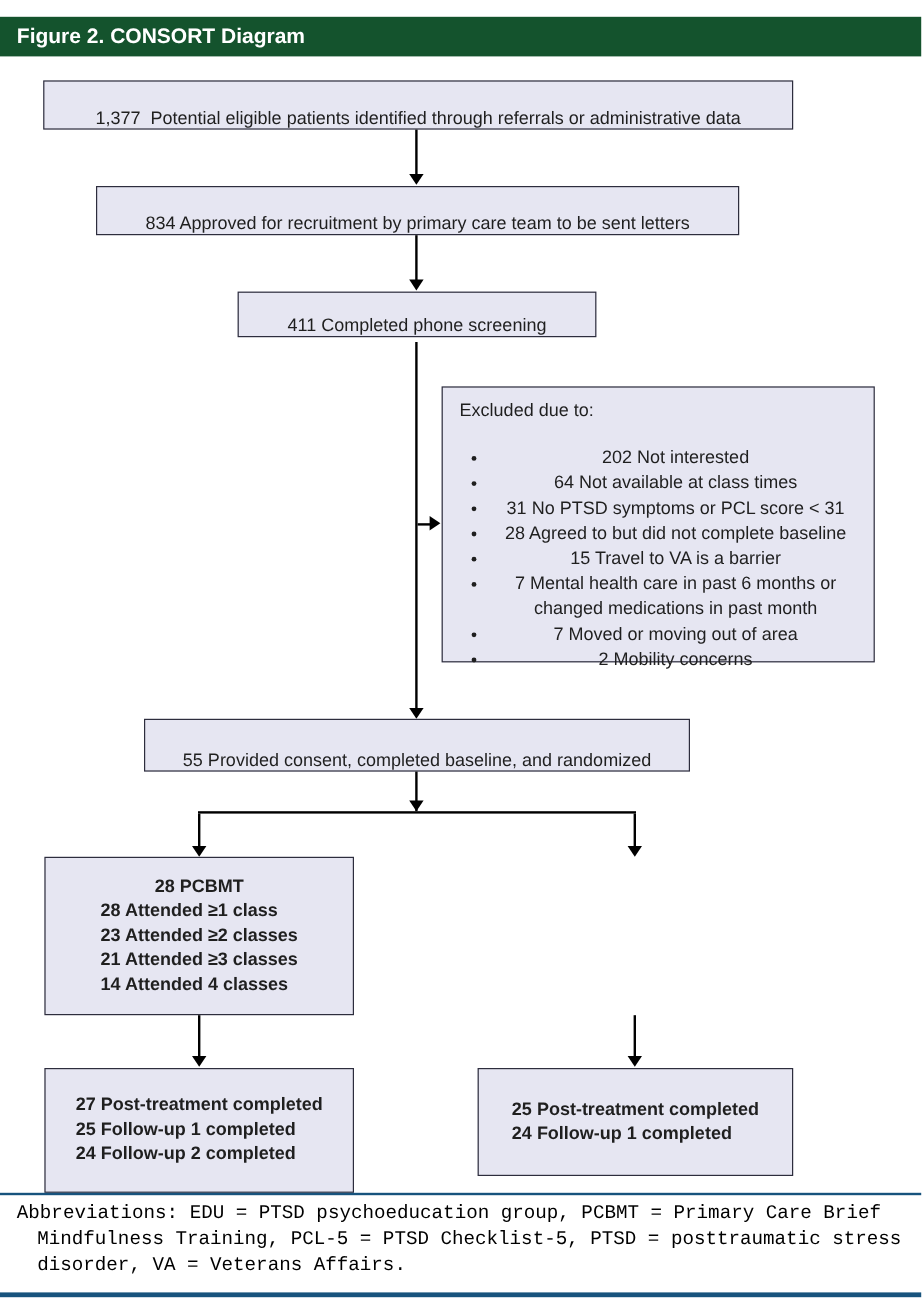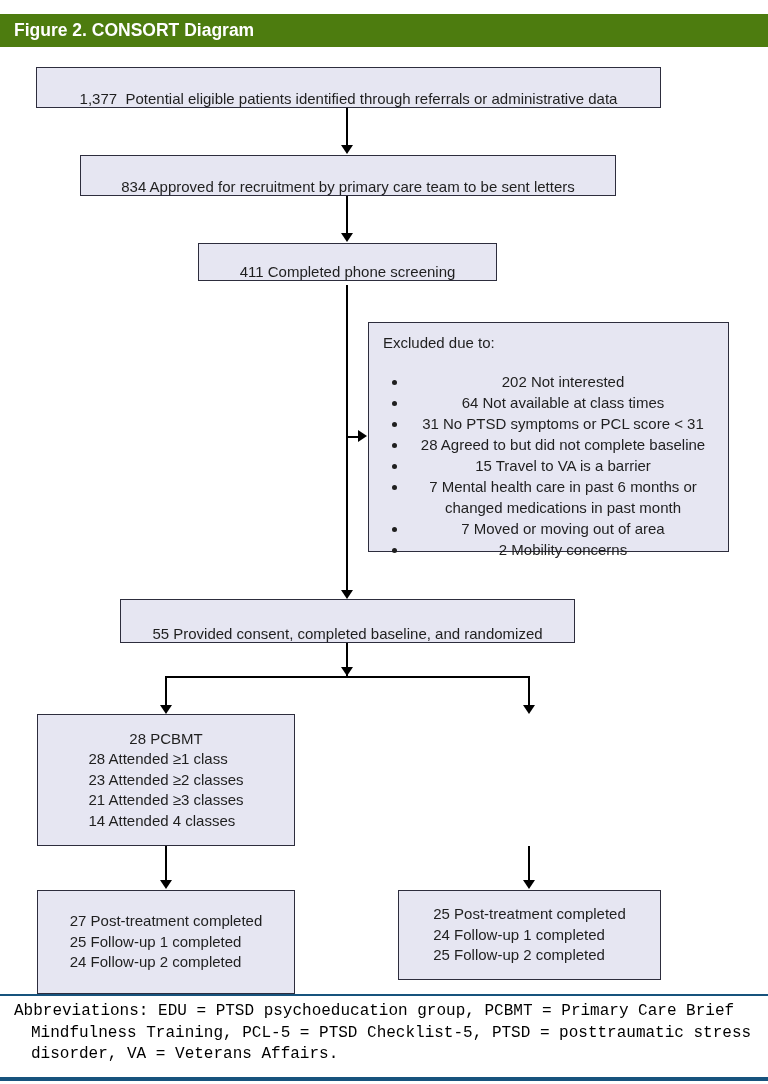--- a/index.html
+++ b/index.html
@@ -1,37 +1,37 @@
 <!DOCTYPE html>
 <html><head>
 <meta charset="utf-8">
 <style>
   * { margin:0; padding:0; box-sizing:border-box; }
   html,body { background:#ffffff; }
   body { font-family:"Liberation Sans", sans-serif; }
   .page { position:relative; width:768px; height:1084px; background:#ffffff; color:#1f1f1f; overflow:hidden; }
 
-  .title-bar { position:absolute; left:0; top:14px; width:768px; height:33px; background:#4d7c0f; display:flex; align-items:center; padding-left:14px; }
+  .title-bar { position:absolute; left:0; top:14px; width:768px; height:33px; background:#14532d; display:flex; align-items:center; padding-left:14px; }
   .title-text { color:#ffffff; font-size:17.5px; font-weight:bold; }
 
   .box { position:absolute; background:#e6e6f2; border:1.5px solid #2d2d3d; }
   .center-box { display:flex; align-items:flex-end; justify-content:center; }
   .box-text { font-size:15px; white-space:pre; }
 
   .vline { position:absolute; width:2px; background:#000; }
   .hline { position:absolute; height:2px; background:#000; }
   .ah-down { position:absolute; width:0; height:0; border-left:6px solid transparent; border-right:6px solid transparent; border-top:9px solid #000; }
   .ah-right { position:absolute; width:0; height:0; border-top:6px solid transparent; border-bottom:6px solid transparent; border-left:9px solid #000; }
 
   .excl { padding:9px 12px 0 14px; font-size:15px; line-height:21px; }
   .excl-title { margin-bottom:18px; }
   .excl-list { list-style:disc outside; margin:0; padding-left:25px; }
   .excl-list li { padding-left:2px;text-align:center; }
 
-  .branch { display:flex; align-items:center; justify-content:center; }
+  .branch { display:flex; align-items:center; justify-content:center;font-weight:bold; }
   .branch-inner { text-align:left; font-size:15px; line-height:20.5px; }
   .branch-title { text-align:center; }
 
   .rule-thin { position:absolute; left:0; top:994px; width:768px; height:1.5px; background:#17537d; }
   .rule-thick { position:absolute; left:0; top:1077px; width:768px; height:4px; background:#17537d; }
   .abbrev { position:absolute; left:14px; top:1001px; width:744px; font-size:16px; line-height:21.5px; padding-left:17px; text-indent:-17px; color:#000000;font-family:Liberation Mono, monospace; }
 </style>
 </head>
 <body>
 
@@ -113,21 +113,20 @@
       <div>27 Post-treatment completed</div>
       <div>25 Follow-up 1 completed</div>
       <div>24 Follow-up 2 completed</div>
     </div>
   </div>
 
   <div class="box branch" style="left:398px; top:890px; width:263px; height:90px;">
     <div class="branch-inner">
       <div>25 Post-treatment completed</div>
       <div>24 Follow-up 1 completed</div>
-      <div>25 Follow-up 2 completed</div>
     </div>
   </div>
 
   <div class="rule-thin"></div>
   <p class="abbrev">Abbreviations: EDU = PTSD psychoeducation group, PCBMT = Primary Care Brief Mindfulness Training, PCL-5 = PTSD Checklist-5, PTSD = posttraumatic stress disorder, VA = Veterans Affairs.</p>
   <div class="rule-thick"></div>
 
 </div>
 
 </body></html>

